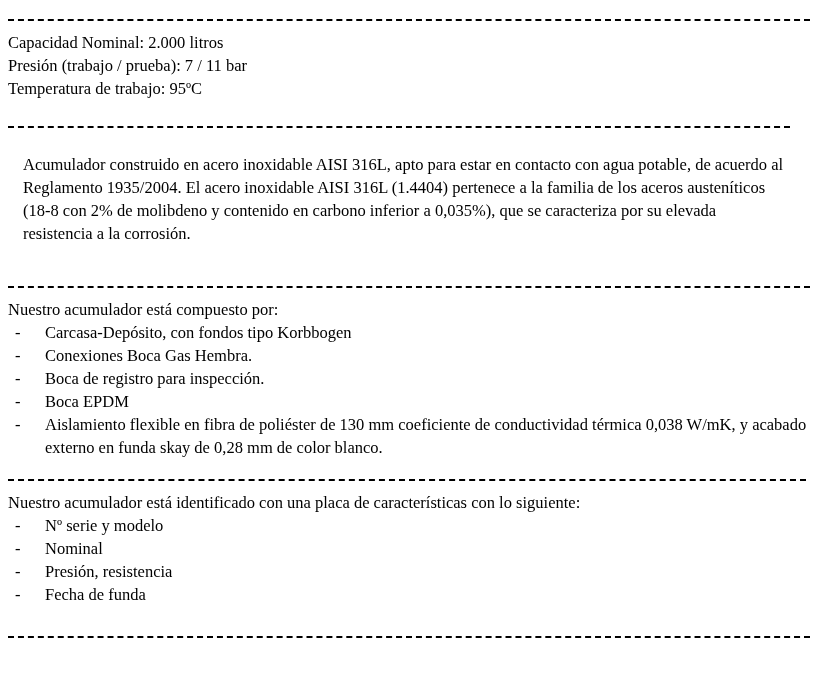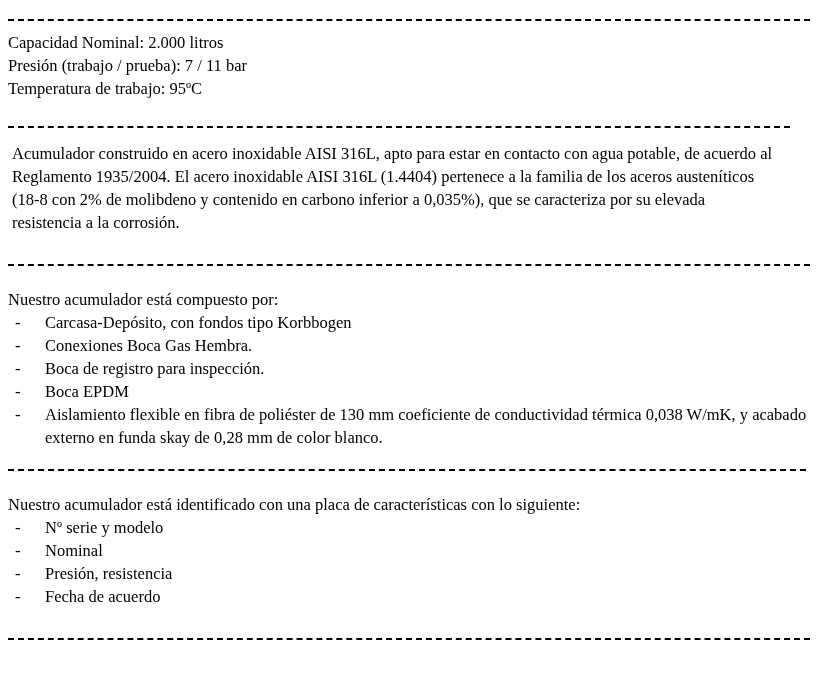--- a/index.html
+++ b/index.html
@@ -44,21 +44,20 @@
   }
   .para {
     font-size: 16.5px;
     line-height: 23px;
     width: 762px;
     text-align: left;
   }
   .lead {
     font-size: 16.5px;
     line-height: 23px;
-    margin-top: 12px;
   }
   ul.dashlist {
     list-style: none;
     margin: 0;
     padding: 0;
   }
   ul.dashlist > li {
     position: relative;
     font-size: 16.5px;
     line-height: 23px;
@@ -94,21 +93,21 @@
     <div class="line">Temperatura de trabajo: 95ºC</div>
   </section>
 
   <div class="gap-block"></div>
 
   <hr class="sep sep-short">
 
   <div class="gap-after-sep"></div>
 
   <section>
-    <p class="para" style="margin:4px;">Acumulador construido en acero inoxidable AISI 316L, apto para estar en contacto con agua potable, de acuerdo al Reglamento 1935/2004. El acero inoxidable AISI 316L (1.4404) pertenece a la familia de los aceros austeníticos (18-8 con 2% de molibdeno y contenido en carbono inferior a 0,035%), que se caracteriza por su elevada resistencia a la corrosión.</p>
+    <p class="para" style="margin:15px;">Acumulador construido en acero inoxidable AISI 316L, apto para estar en contacto con agua potable, de acuerdo al Reglamento 1935/2004. El acero inoxidable AISI 316L (1.4404) pertenece a la familia de los aceros austeníticos (18-8 con 2% de molibdeno y contenido en carbono inferior a 0,035%), que se caracteriza por su elevada resistencia a la corrosión.</p>
   </section>
 
   <div class="gap-block"></div>
 
   <hr class="sep sep-full">
 
   <div class="gap-after-sep"></div>
 
   <section>
     <div class="lead">Nuestro acumulador está compuesto por:</div>
@@ -152,21 +151,21 @@
       <li>
         <span class="marker">-</span>
         <span class="txt">Nominal</span>
       </li>
       <li>
         <span class="marker">-</span>
         <span class="txt">Presión, resistencia</span>
       </li>
       <li>
         <span class="marker">-</span>
-        <span class="txt">Fecha de acuerdo</span>
+        <span class="txt">Fecha de funda</span>
       </li>
     </ul>
   </section>
 
   <div class="gap-tail"></div>
 
   <hr class="sep sep-full">
 
 </div>
 

